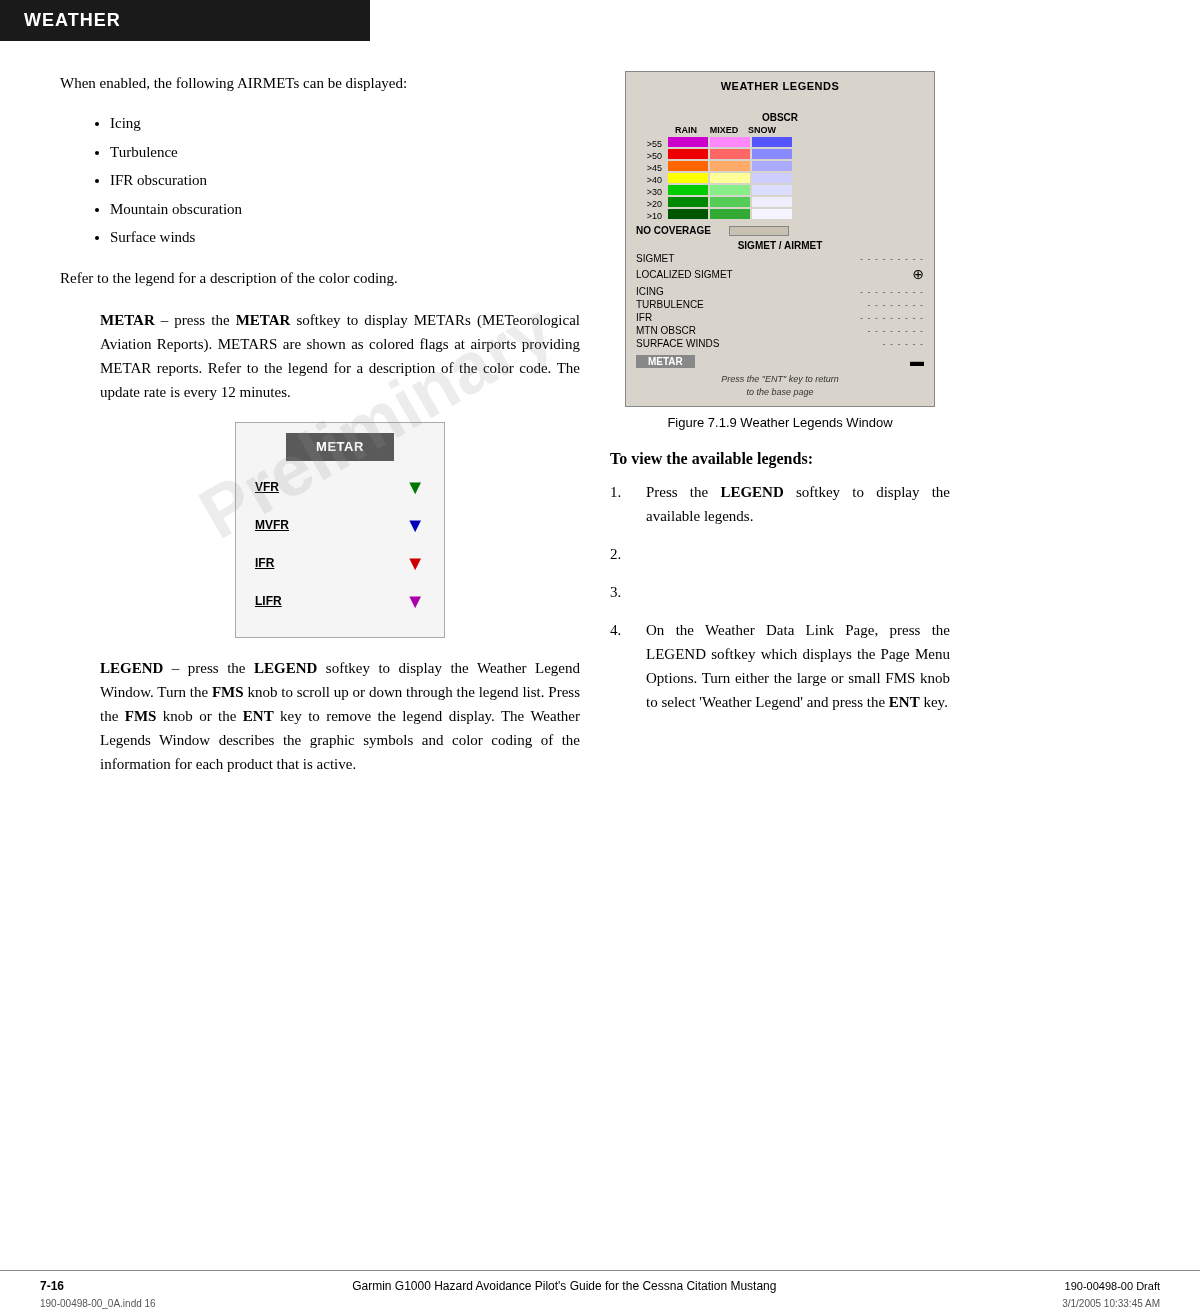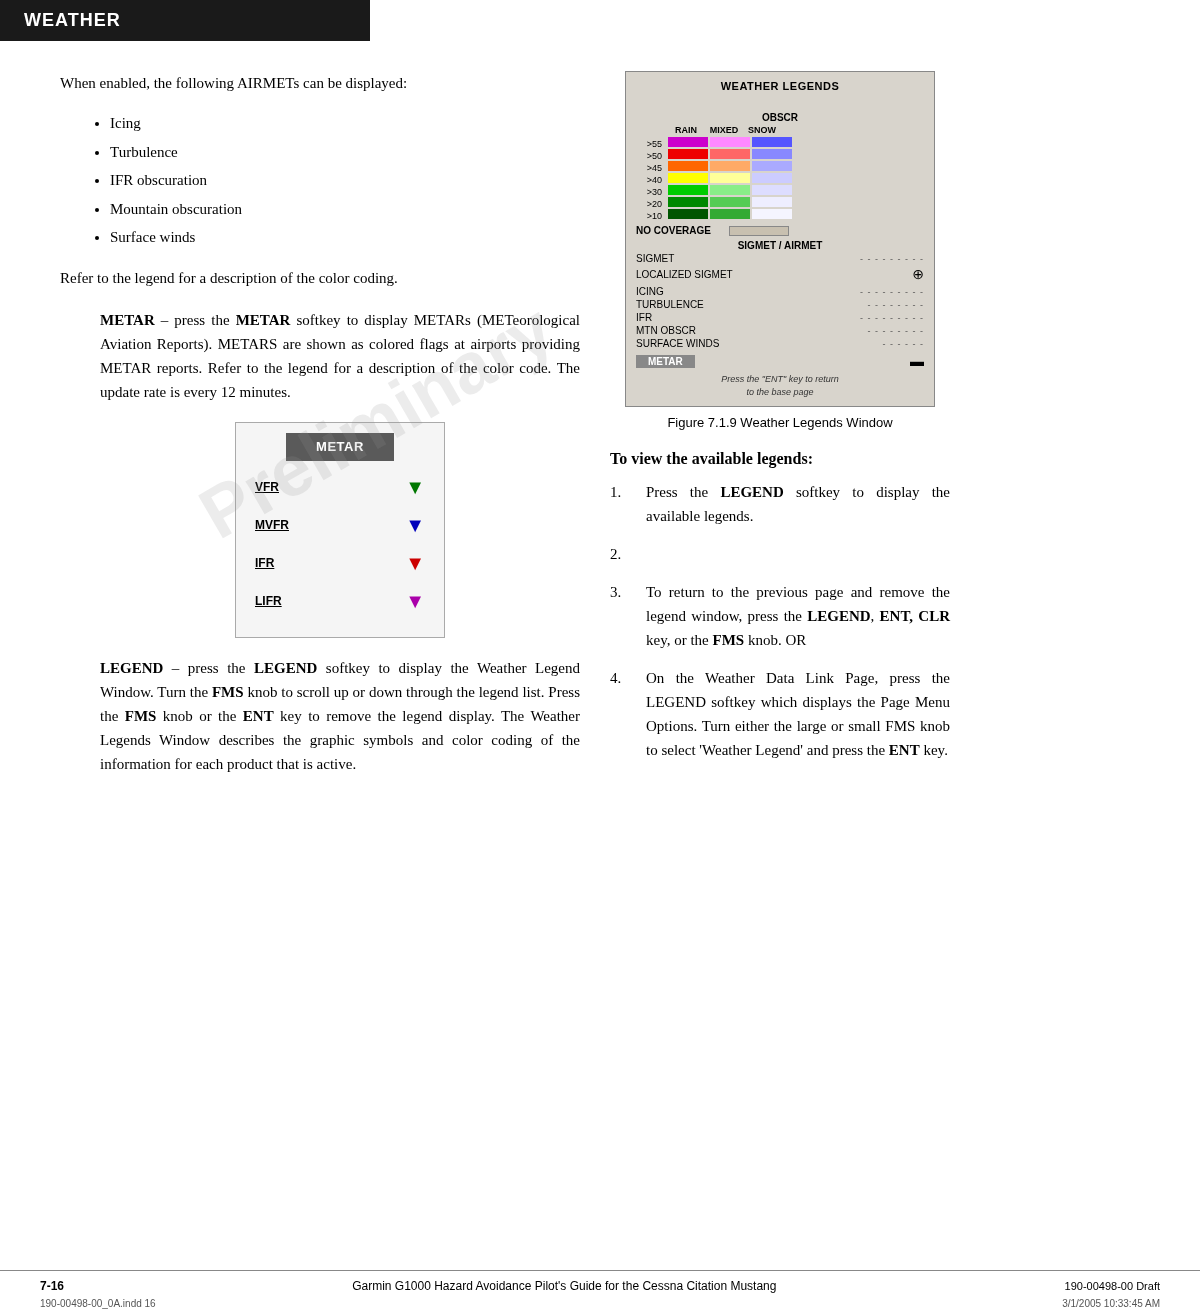--- a/index.html
+++ b/index.html
@@ -486,21 +486,20 @@
       <ol class="numbered-list">
         <li class="numbered-item">
           <span class="num-label">1.</span>
           <span>Press the <strong>LEGEND</strong> softkey to display the available legends.</span>
         </li>
         <li class="numbered-item">
           <span class="num-label">2.</span>
         </li>
         <li class="numbered-item">
           <span class="num-label">3.</span>
-          <span>To return to the previous page and remove the legend window, press the <strong>LEGEND</strong>, <strong>ENT, CLR</strong> key, or the <strong>FMS</strong> knob. OR</span>
         </li>
         <li class="numbered-item">
           <span class="num-label">4.</span>
           <span>On  the  Weather  Data  Link  Page,  press  the LEGEND softkey which displays the Page Menu Options.  Turn  either  the  large  or  small  FMS knob to select 'Weather Legend' and press the <strong>ENT</strong> key.</span>
         </li>
       </ol>
     </div>
 
   </div>
 

